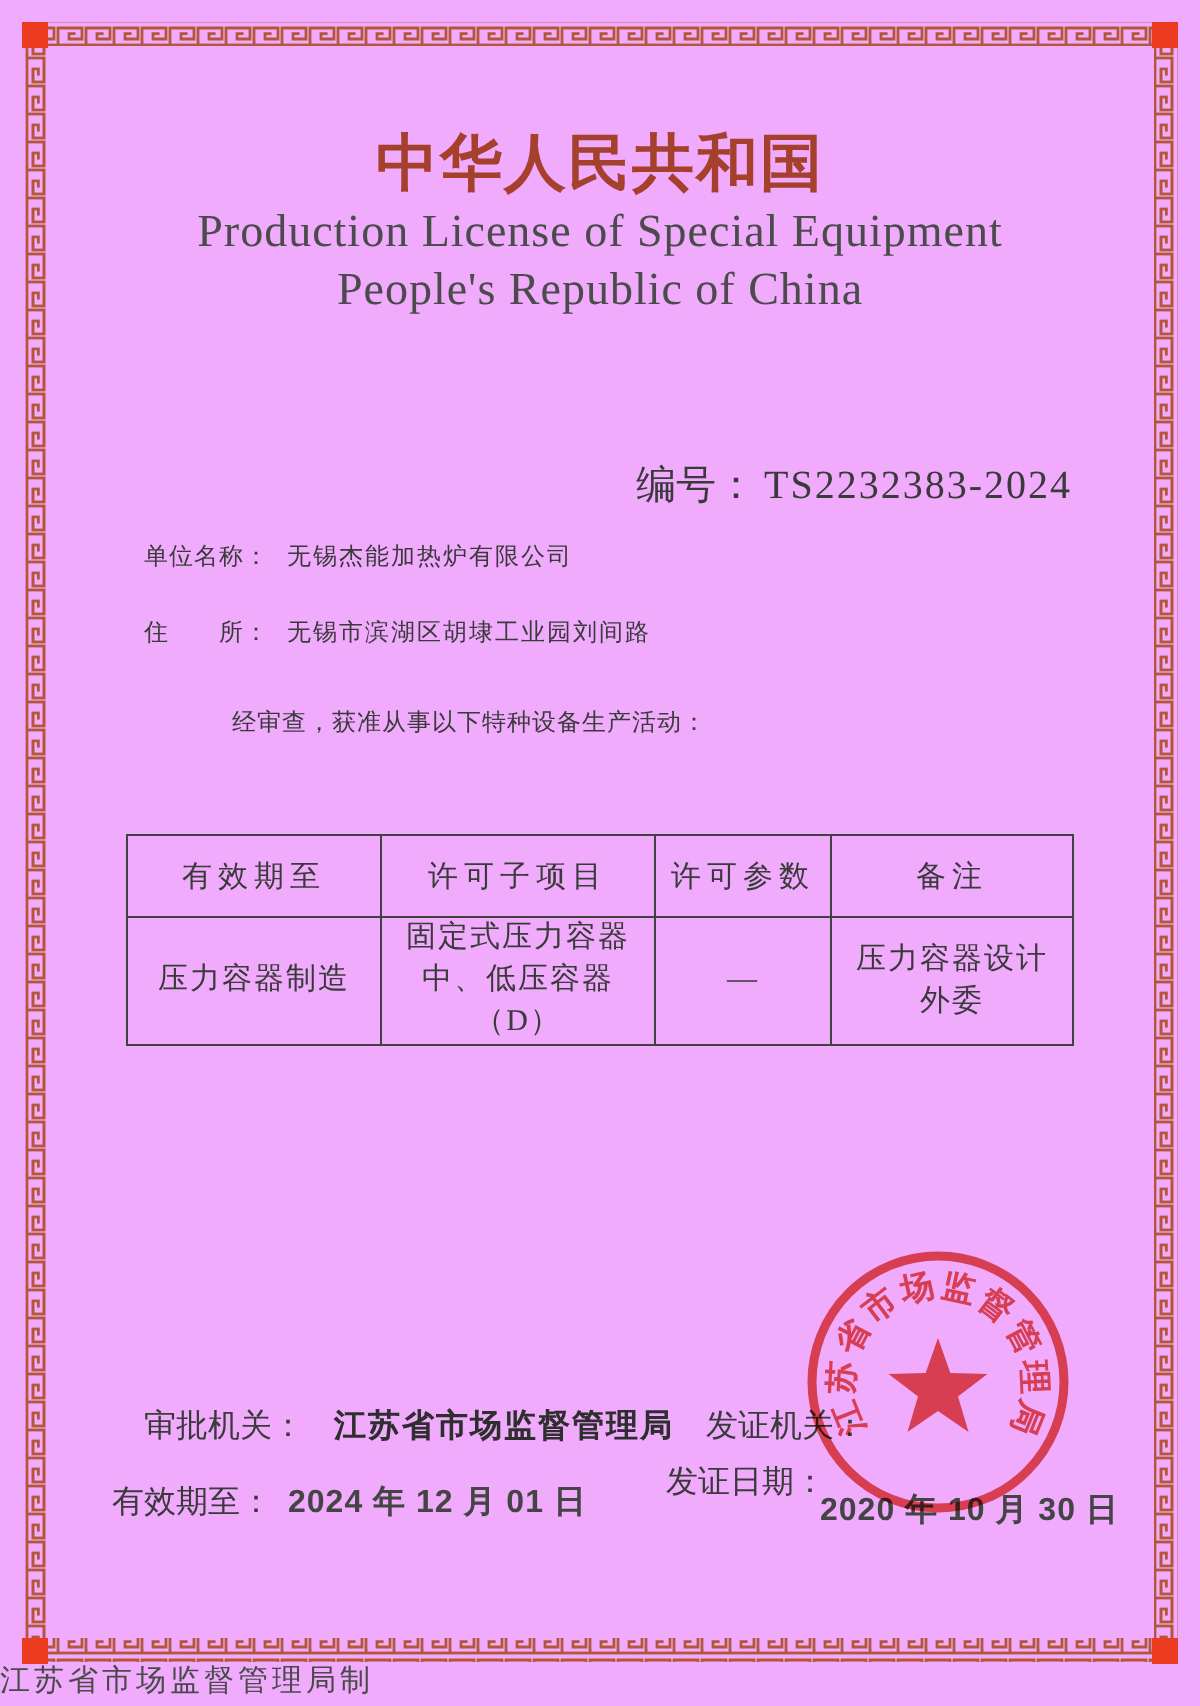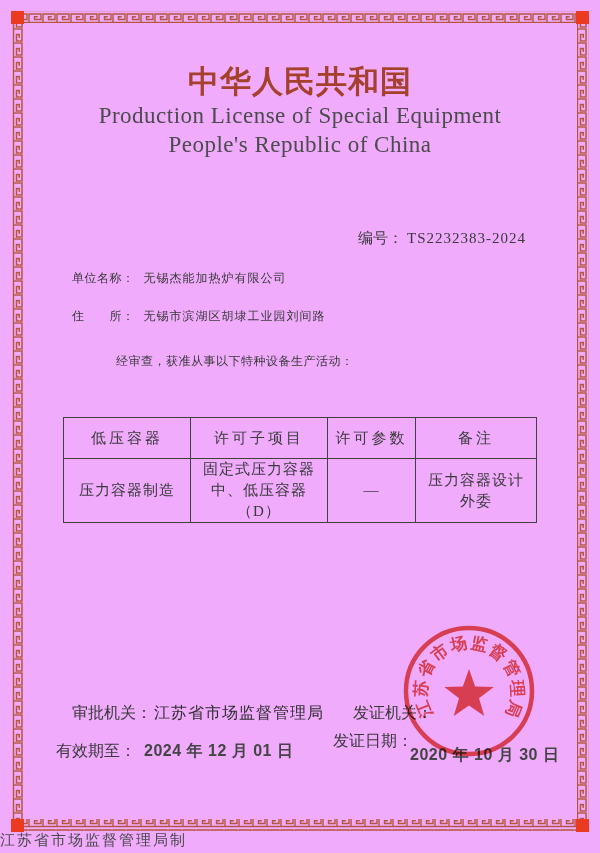--- a/index.html
+++ b/index.html
@@ -8,21 +8,21 @@
     position:relative; width:600px; height:853px;
     background:#f0abfc; overflow:hidden;
     font-family:"Liberation Serif","DejaVu Serif",serif;
   }
   .border-svg { position:absolute; left:0; top:0; width:600px; height:853px; }
 
   .title-block { position:absolute; left:0; right:0; top:62px; text-align:center; }
   .tcn { font-size:31px; line-height:39px; font-weight:bold; color:#a4402c; letter-spacing:1px; }
   .ten { font-size:23px; line-height:29px; color:#4b4b4b; letter-spacing:0.5px; }
 
-  .license-no { position:absolute; top:229px; right:74px; font-size:15px; color:#3a3a3a;margin-left:44px; }
+  .license-no { position:absolute; top:229px; right:64px; font-size:20px; color:#3a3a3a;margin-left:44px; }
   .license-no .val { letter-spacing:1px; margin-left:4px; }
 
   .info-line { position:absolute; left:72px; font-size:12px; color:#3a3a3a; letter-spacing:0.5px; white-space:nowrap; }
   .info-line .val { margin-left:9px; letter-spacing:1px; }
   .line-company   { top:270px; }
   .line-residence { top:308px; }
   .line-mfg       { top:345px; }
   .line-statement { top:353px; left:116px; }
 
   table.lic {
@@ -31,21 +31,21 @@
   }
   table.lic th, table.lic td {
     border:1.5px solid #414141; text-align:center; vertical-align:middle;
     font-weight:normal; color:#3a3a3a; font-size:15px; padding:0;
   }
   table.lic th { height:40px; letter-spacing:3px; }
   table.lic td { height:57px; letter-spacing:1px; line-height:21px; }
   td.c-item { letter-spacing:3px; }
 
   .f-label { font-size:16px; color:#3a3a3a; }
-  .f-bold  { font-weight:normal; color:#2e2e2e; margin-left:2px; letter-spacing:1px; }
+  .f-bold  { font-weight:bold; color:#2e2e2e; margin-left:15px; letter-spacing:1px; }
   .date {
     font-family:"Liberation Sans","DejaVu Sans",sans-serif;
     font-size:16px; font-weight:bold; color:#444444; letter-spacing:0.5px;
   }
   .approval        { position:absolute; top:703px; left:72px;  white-space:nowrap; }
   .issuer          { position:absolute; top:703px; left:353px; white-space:nowrap; }
   .validity        { position:absolute; top:741px; left:56px;  white-space:nowrap; }
   .validity .date  { margin-left:8px; }
   .issue-date-lbl  { position:absolute; top:731px; left:333px; }
   .issue-date-val  { position:absolute; top:745px; left:410px; white-space:nowrap; }
@@ -107,21 +107,21 @@
 
   <table class="lic">
     <colgroup>
       <col style="width:127px">
         <col style="width:137px">
         <col style="width:88px">
         <col style="width:121px">
     </colgroup>
     <tbody>
         <tr>
-      <th>低压容器</th>
+      <th>有效期至</th>
       <th>许可子项目</th>
       <th>许可参数</th>
       <th>备注</th>
     </tr>
     <tr>
       <td class="c-item">压力容器制造</td>
       <td>
         <div>固定式压力容器</div>
         <div>中、低压容器（D）</div>
       </td>

